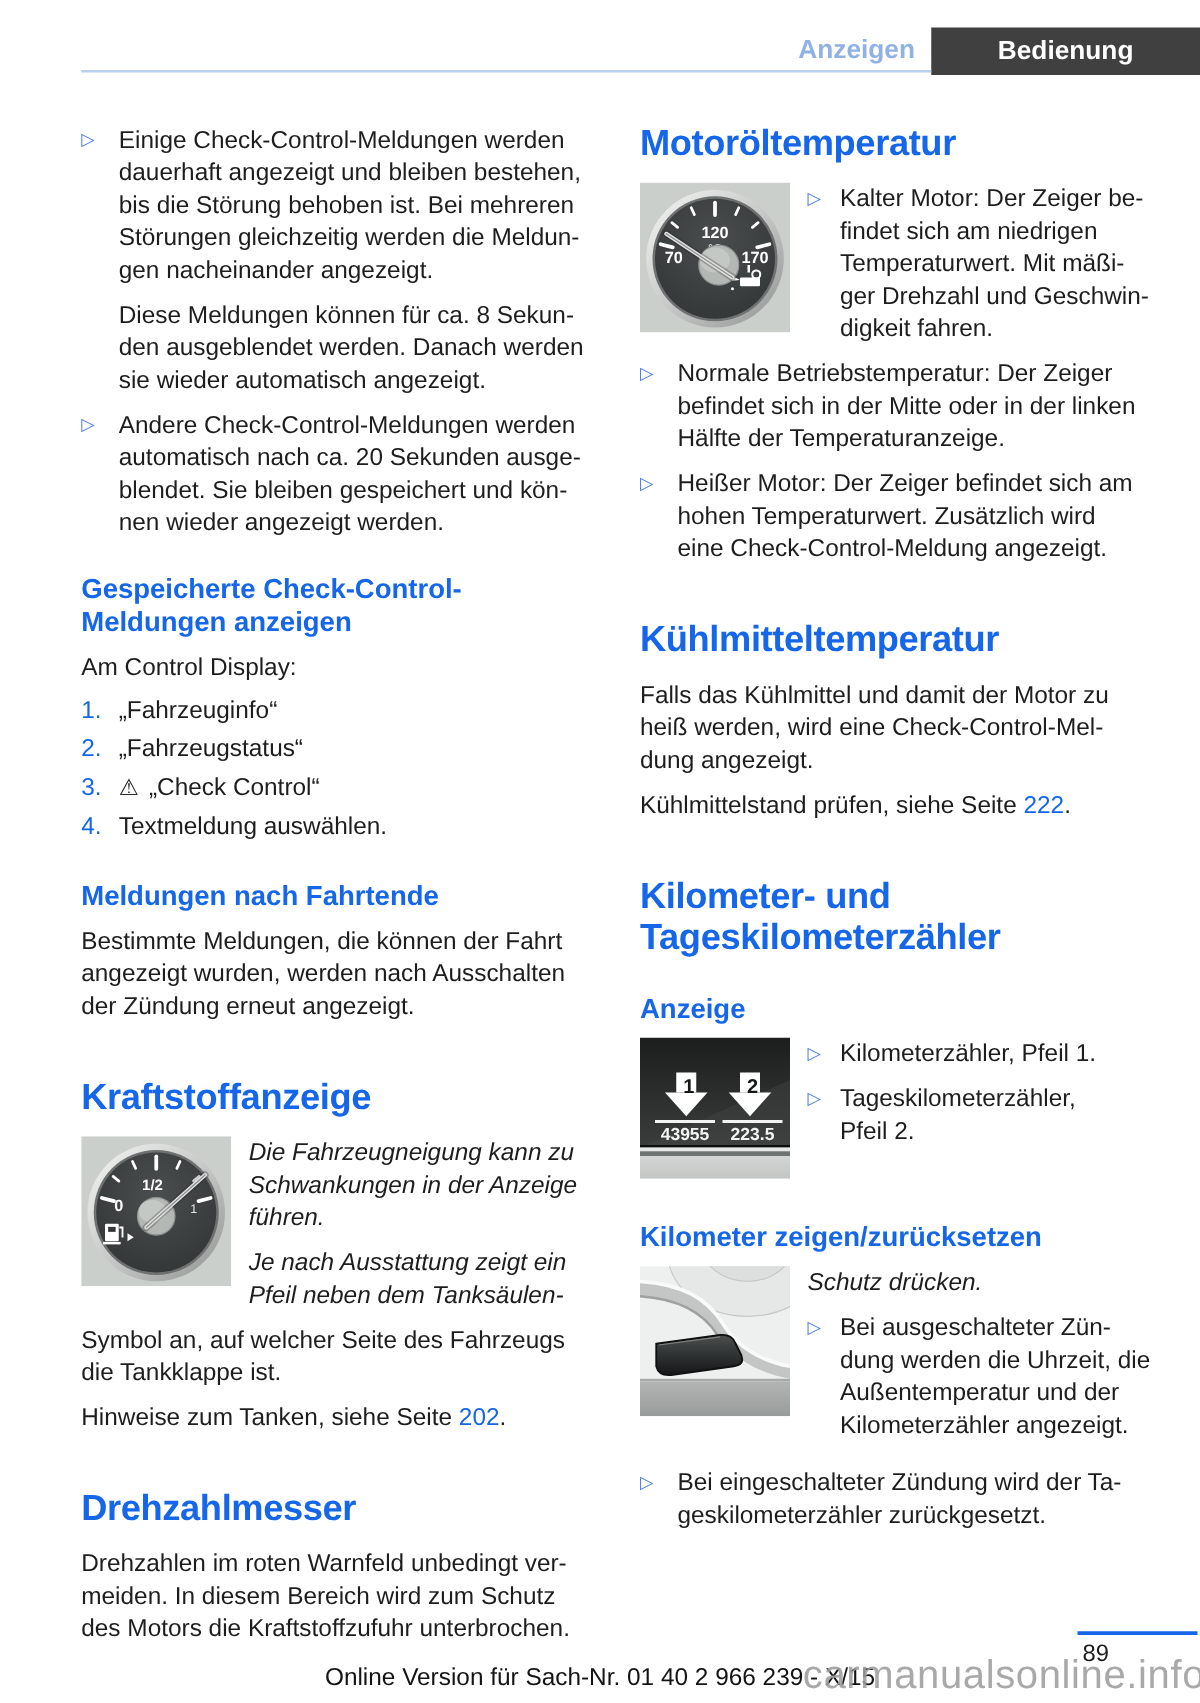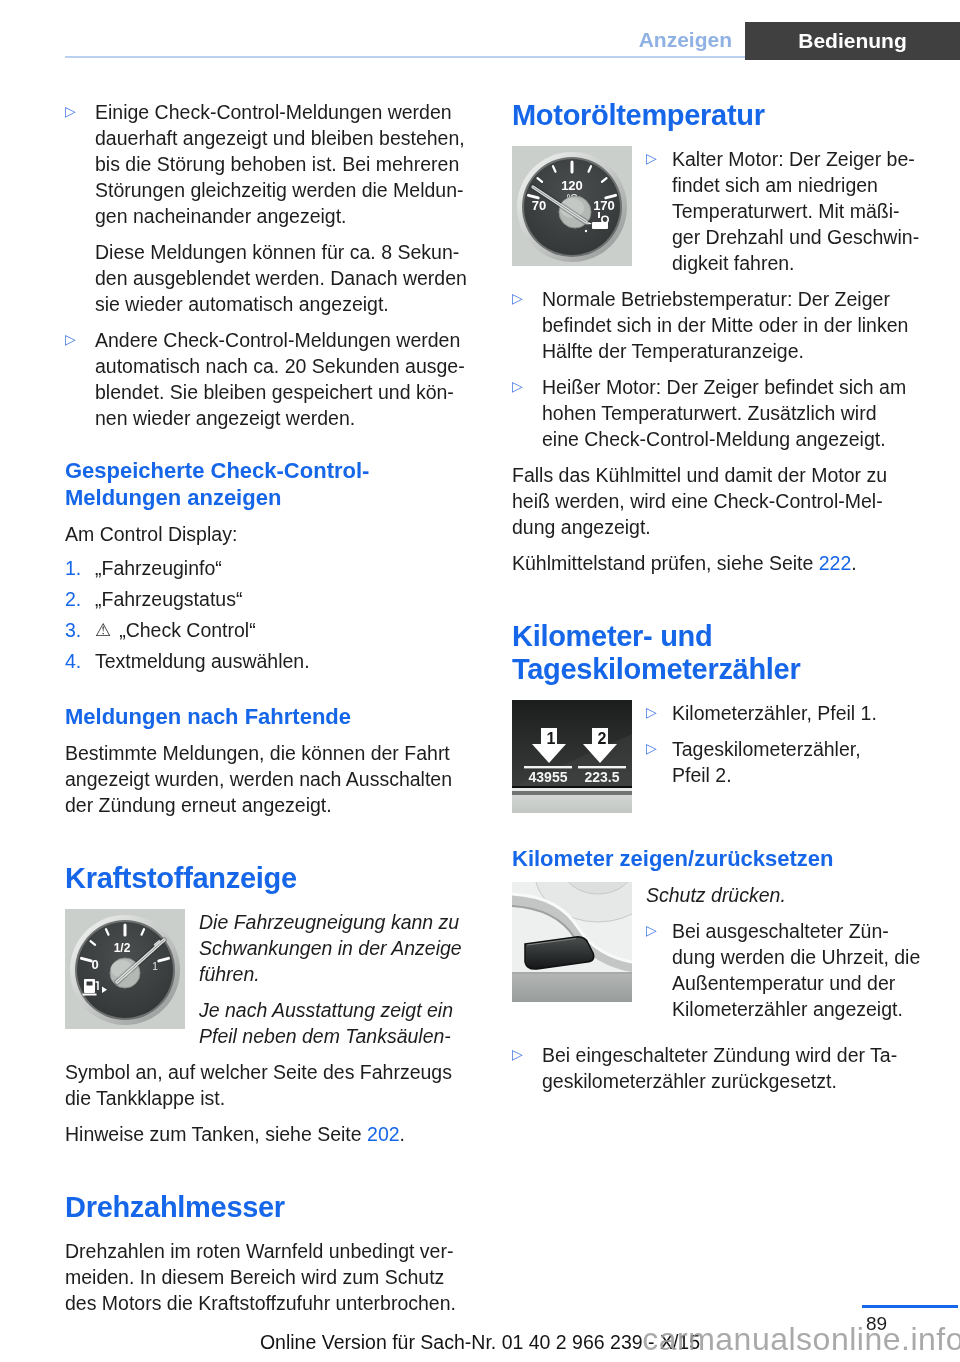--- a/index.html
+++ b/index.html
@@ -270,27 +270,29 @@
 befindet sich in der Mitte oder in der linken
 Hälfte der Temperaturanzeige.</div>
       </div>
       <div class="bullet">
         <span class="marker">▷</span>
         <div class="btext">Heißer Motor: Der Zeiger befindet sich am
 hohen Temperaturwert. Zusätzlich wird
 eine Check-Control-Meldung angezeigt.</div>
       </div>
 
+      <div class="h1">Kühlmitteltemperatur</div>
       <div class="p">Falls das Kühlmittel und damit der Motor zu
 heiß werden, wird eine Check-Control-Mel-
 dung angezeigt.</div>
       <div class="p"><span>Kühlmittelstand prüfen, siehe Seite </span><span class="plink">222</span><span>.</span></div>
 
       <div class="h1">Kilometer- und
 Tageskilometerzähler</div>
+      <div class="h2">Anzeige</div>
 
       <div class="media">
         <div class="img">
           <svg width="120" height="113" viewBox="0 0 120 113">
             <defs>
               <linearGradient id="odog" x1="0" y1="0" x2="0" y2="1">
                 <stop offset="0" stop-color="#1c1e1e"></stop>
                   <stop offset="1" stop-color="#3a3d3c"></stop>
               </linearGradient>
               <linearGradient id="odob" x1="0" y1="0" x2="0" y2="1">

